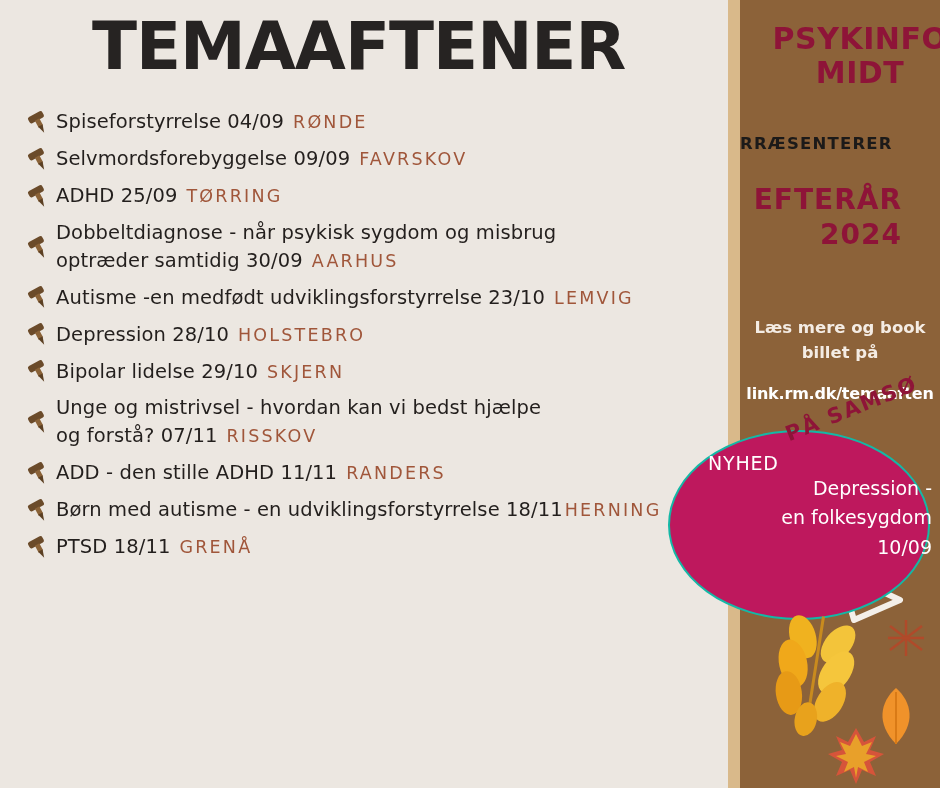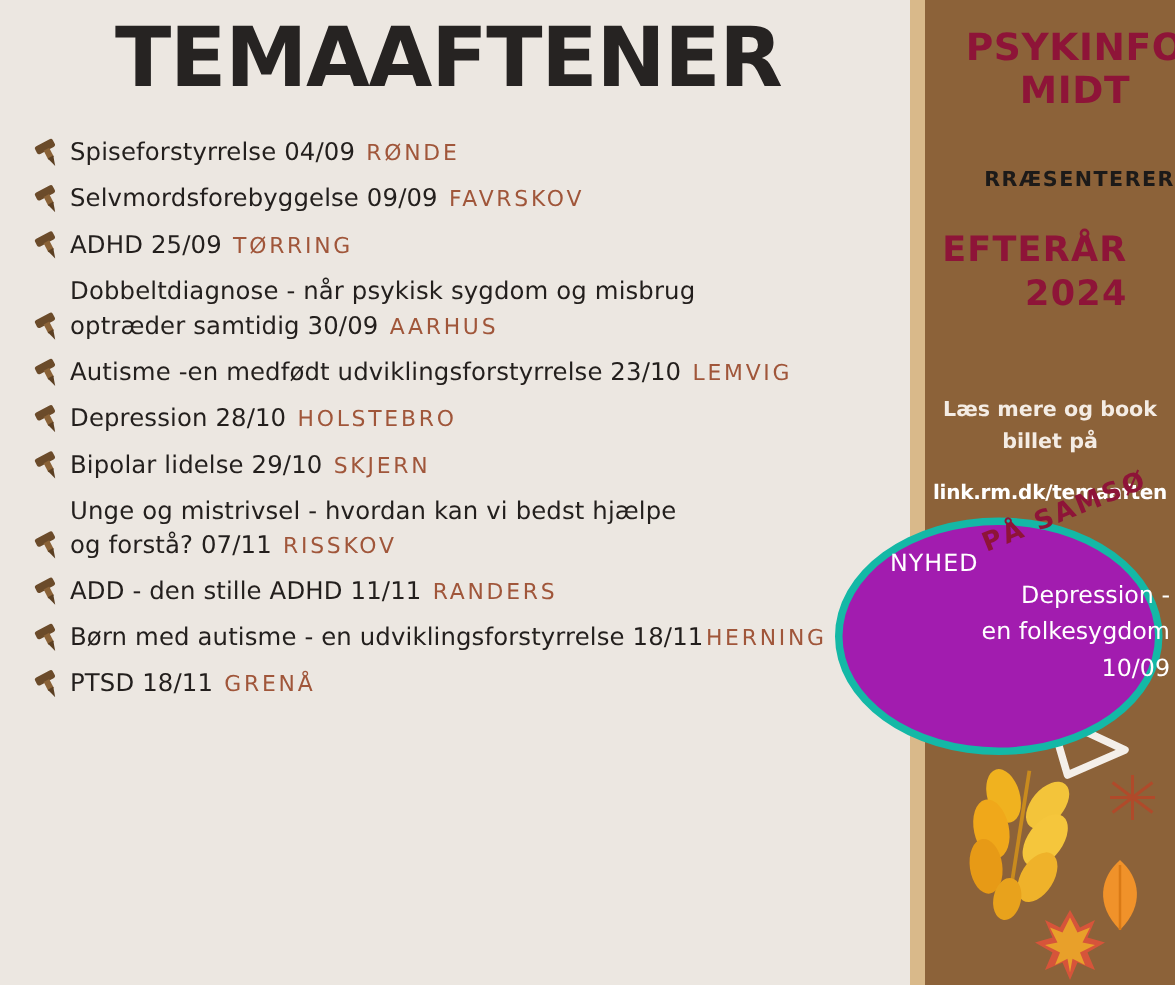--- a/index.html
+++ b/index.html
@@ -52,21 +52,21 @@
   
   .list {
     position: absolute;
     left: 22px;
     top: 108px;
     width: 700px;
   }
   .item {
     position: relative;
     display: flex;
-    align-items: flex-end;
+    align-items: center;
     margin-bottom: 9px;
     min-height: 28px;
   }
   .pin {
     flex: 0 0 auto;
     width: 34px;
     height: 26px;
     position: relative;
     margin-top: 2px;
   }
@@ -103,21 +103,21 @@
     font-weight: bold;
     font-size: 30px;
     line-height: 1.12;
     letter-spacing: 0.5px;
   }
   .presents {
     position: absolute;
     top: 134px;
     left: 0;
     width: 200px;
-    text-align: right;
+    text-align: left;
     color: #1c1a19;
     font-weight: bold;
     font-size: 16.5px;
     letter-spacing: 1.2px;
   }
   .season {
     position: absolute;
     top: 182px;
     left: 0;
     width: 162px;
@@ -144,26 +144,26 @@
     font-weight: bold;
     font-size: 16px;
     display: block;
     margin-top: 16px;
     letter-spacing: -0.2px;
   }
   
   .bubble {
     position: absolute;
     left: 668px;
-    top: 414px;
+    top: 430px;
     width: 262px;
     height: 190px;
     border-radius: 50%;
-    background: #a21caf;
-    border: 6px solid #14b8a6;
+    background: #be185d;
+    border: 2px solid #14b8a6;
     box-sizing: border-box;
   }
   .bubble-tail {
     position: absolute;
     left: 838px;
     top: 566px;
     width: 0;
     height: 0;
   }
   .bubble-tail svg { display: block; }

